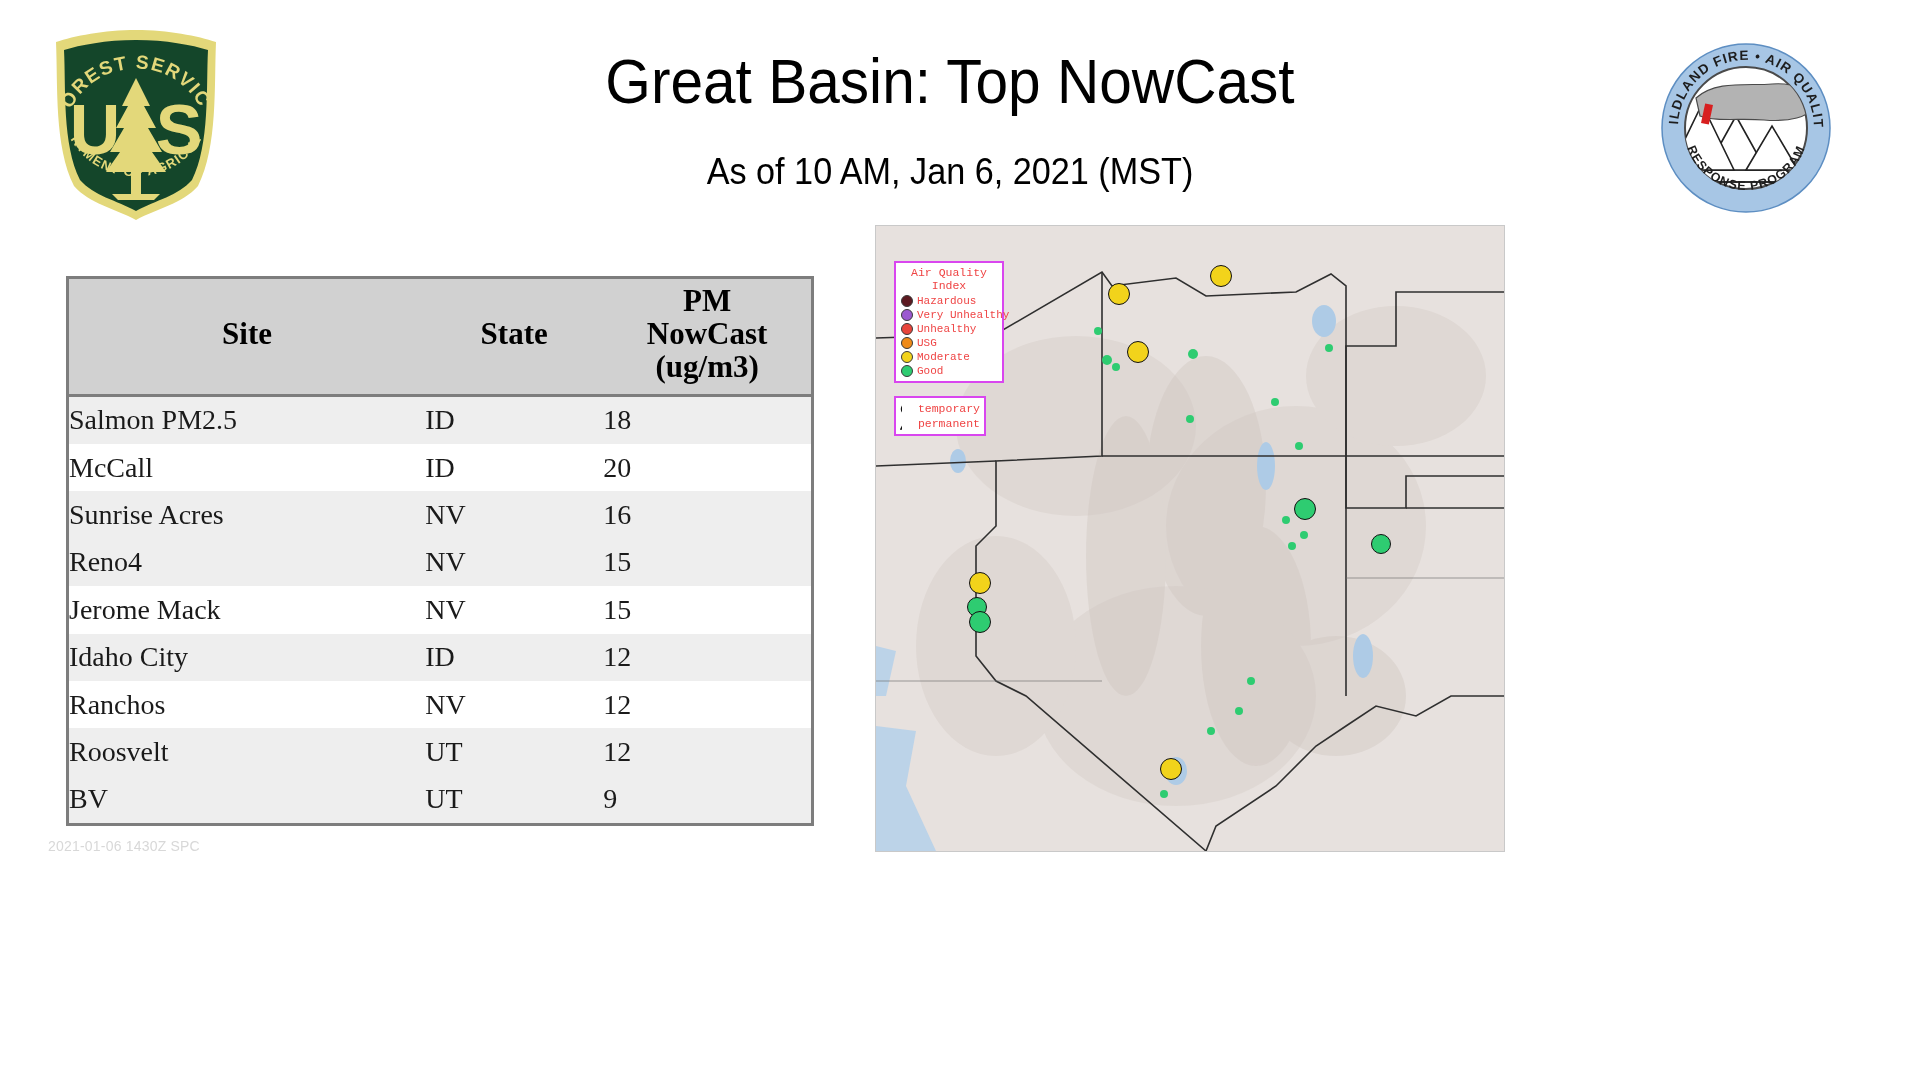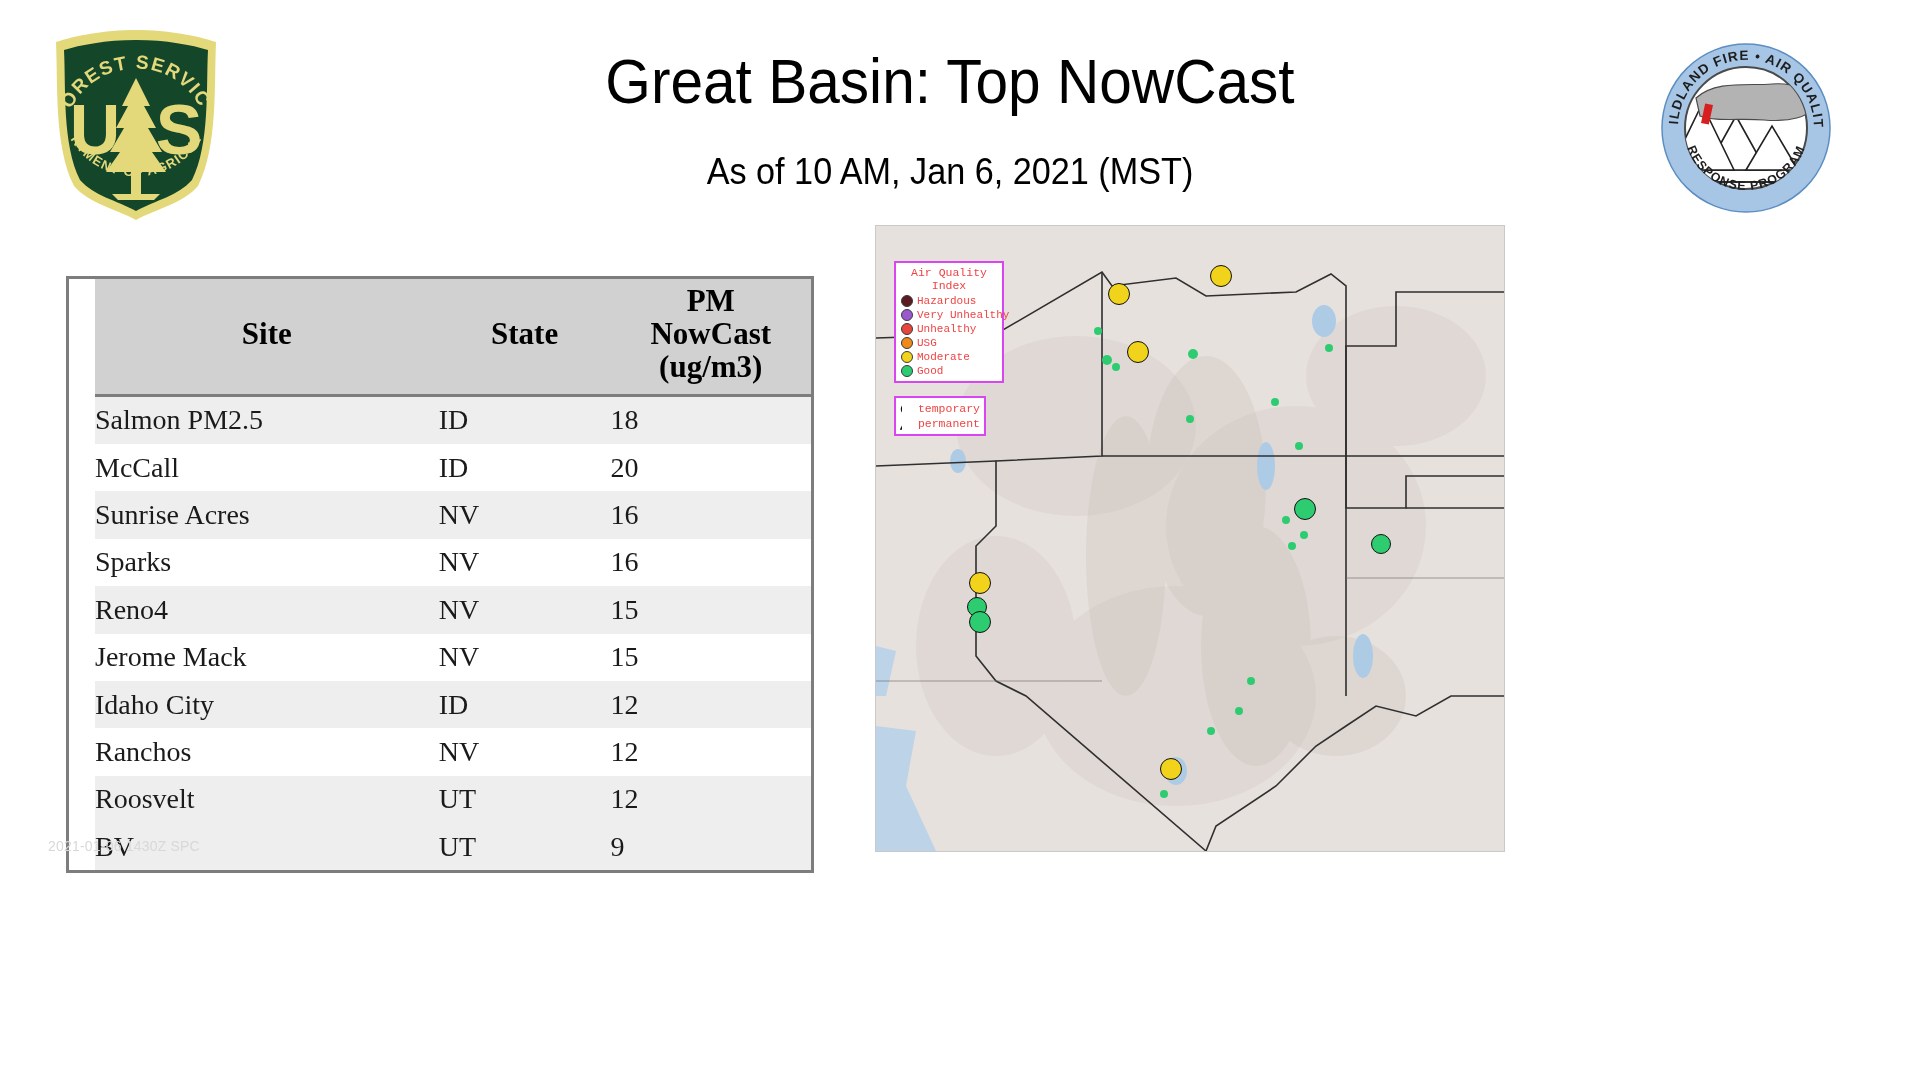--- a/index.html
+++ b/index.html
@@ -32,21 +32,20 @@
     transform:scaleX(.95);transform-origin:center top;
     white-space:nowrap;
   }
 
   
   .table-wrap{
     position:absolute;left:66px;top:276px;width:748px;
     border:3px solid #7d7d7d;
     box-sizing:border-box;
     background:#fff;
-    padding-left:26px;
   }
   table.nowcast{width:100%;border-collapse:collapse;table-layout:fixed;}
   table.nowcast col.c-site{width:48%;}
   table.nowcast col.c-state{width:24%;}
   table.nowcast col.c-pm{width:28%;}
   table.nowcast thead th{
     background:#d1d1d1;
     font-family:"Liberation Serif","DejaVu Serif",serif;
     font-weight:bold;font-size:31px;color:#000;
     text-align:center;vertical-align:middle;
@@ -192,25 +191,20 @@
             <td>ID</td>
             <td>18</td>
           </tr>
           <tr class="even">
             <td>McCall</td>
             <td>ID</td>
             <td>20</td>
           </tr>
           <tr class="odd">
             <td>Sunrise Acres</td>
-            <td>NV</td>
-            <td>16</td>
-          </tr>
-          <tr class="even">
-            <td>Sparks</td>
             <td>NV</td>
             <td>16</td>
           </tr>
           <tr class="odd">
             <td>Reno4</td>
             <td>NV</td>
             <td>15</td>
           </tr>
           <tr class="even">
             <td>Jerome Mack</td>

